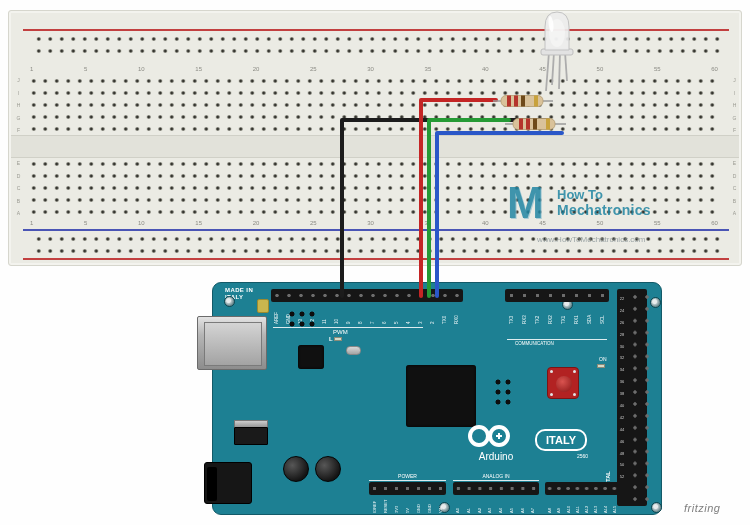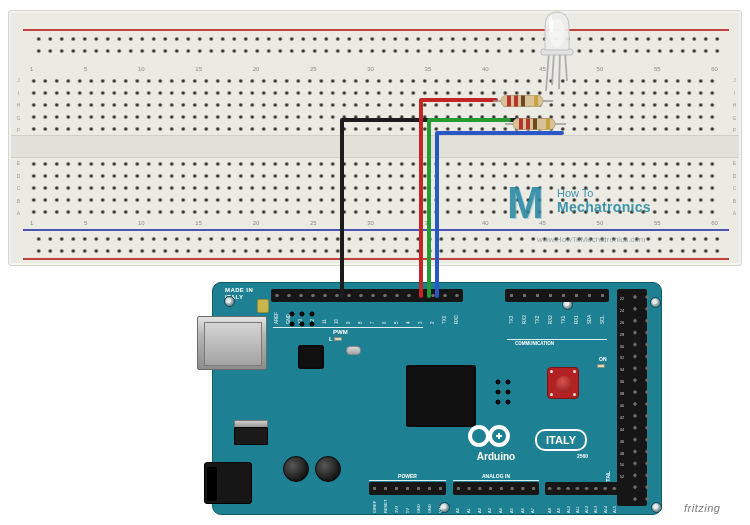--- a/index.html
+++ b/index.html
@@ -14,37 +14,37 @@
   .rail-red{background:#c24040}
   .rail-blue{background:#4a55b5}
   .holes{position:absolute;left:19px;width:691px;background-image:radial-gradient(circle at 50% 50%, #35352f 1.2px, #b4b4aa 1.8px, rgba(0,0,0,0) 2.4px);background-size:11.5px 12px}
   .holes-power{left:24px;width:690px;background-image:repeating-linear-gradient(90deg, rgba(235,235,228,0) 0 57.5px, #ebebe4 57.5px 69px), radial-gradient(circle at 50% 50%, #35352f 1.2px, #b4b4aa 1.8px, rgba(0,0,0,0) 2.4px)}
   .channel{position:absolute;left:2px;width:728px;height:23px;background:#e2e2da;border-top:1px solid #d0d0c7;border-bottom:1px solid #d0d0c7}
   .numrow{position:absolute;left:21px;width:688px;display:flex;justify-content:space-between;color:#8b8b84;font-size:6px;line-height:8px}
   .letcol{position:absolute;width:9px;display:flex;flex-direction:column;justify-content:space-between;color:#9a9a92;font-size:5px;text-align:center}
 
   .wm{position:absolute;opacity:.85}
   .wm-m{font-size:44px;font-weight:900;color:#2286a3;line-height:44px;text-shadow:1px 1px 0 #9fc6d2}
-  .wm-line1{font-size:11px;color:#2286a3;font-weight:normal}
+  .wm-line1{font-size:13px;color:#2286a3;font-weight:bold}
   .wm-line2{font-size:14px;color:#2286a3;font-weight:900;letter-spacing:.3px}
   .wm-url{font-size:8px;color:#8e989b}
 
   
   .board{left:212px;top:282px;width:450px;height:233px;background:#1d8093;border:1px solid #135a68;border-radius:9px}
   .screw{position:absolute;width:11px;height:11px;border-radius:50%;background:radial-gradient(circle at 40% 40%, #e8eced 0 2px, #aebfc2 3px, #6f8d93 5px);border:1px solid #0d4650}
   .madein{color:#fff;font-size:6px;font-weight:bold;letter-spacing:.4px;line-height:7px}
   .pinstrip{position:absolute;background-color:#161616;border-radius:2px;background-image:radial-gradient(circle at 50% 50%, #6d6d6d 1.4px, rgba(0,0,0,0) 2px)}
   .vlabels{position:absolute;display:flex}
   .vlabels span{display:block;writing-mode:vertical-rl;transform:rotate(180deg);font-size:4.5px;color:rgba(255,255,255,.92);width:12px;height:20px;line-height:12px;overflow:hidden}
   .vlabels.w13 span{width:13px;line-height:13px}
   .vlabels.small span{font-size:4px;height:17px}
   .vlabels.w11 span{width:11px;line-height:11px}
   .vlabels.w10 span{width:10.75px;line-height:10.75px}
   .vlabels.w9 span{width:9.25px;line-height:9.25px}
-  .wlabel{position:absolute;color:#fff;font-weight:bold}
+  .wlabel{position:absolute;color:#fff;font-weight:normal}
   .wline{position:absolute;height:1px;background:rgba(255,255,255,.85)}
   .ledbox{width:8px;height:4px;background:#d6dac8;border:1px solid #8b8b78;display:inline-block}
   .chip{position:absolute;background:#101010;border-radius:3px;box-shadow:inset 0 0 3px #000}
   .icsp{position:absolute;background-image:radial-gradient(circle at 50% 50%, #0d0d0d 2.2px, rgba(0,0,0,0) 2.8px);background-size:10px 10px}
   .resetbtn{position:absolute;width:32px;height:32px;background:#b22222;border:1px solid #7c1414;border-radius:4px}
   .resetbtn::after{content:"";position:absolute;left:8px;top:8px;width:16px;height:16px;border-radius:50%;background:radial-gradient(circle at 40% 35%, #d9534f, #8a1515)}
   .resetbtn i{position:absolute;width:3px;height:3px;border-radius:50%;background:#e3e3e3}
   .badge{position:absolute;border:2px solid #fff;border-radius:10px;color:#fff;font-weight:bold;font-size:11px;display:flex;align-items:center;justify-content:center}
   .vtext{writing-mode:vertical-rl;transform:rotate(180deg);color:#fff}
   .dignums{position:absolute;display:flex;flex-direction:column}

